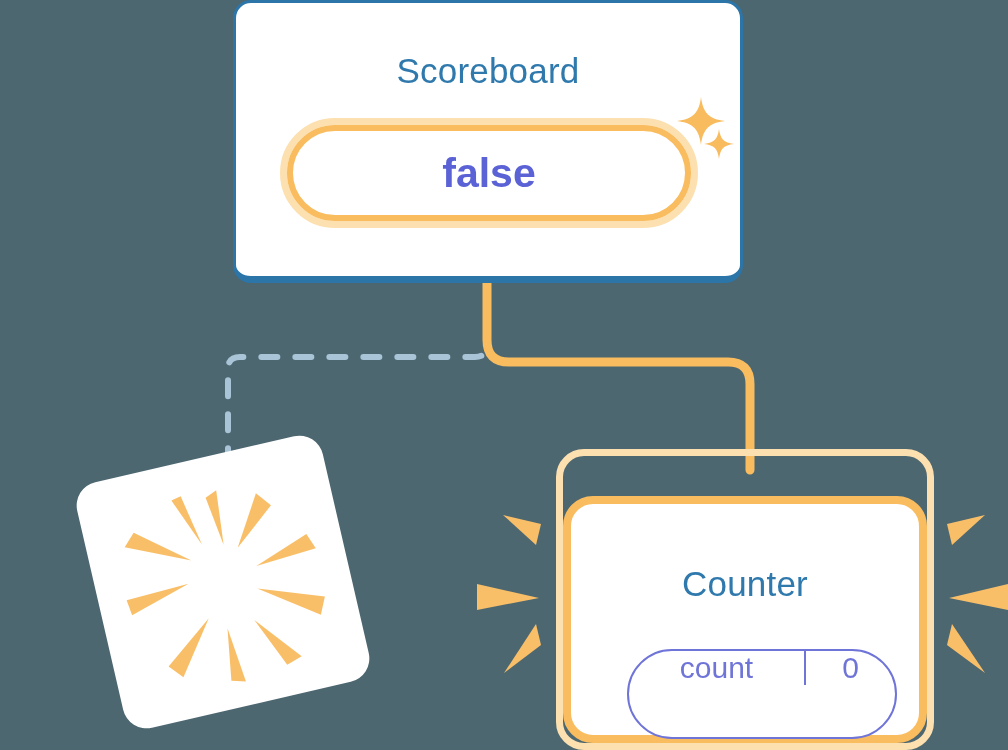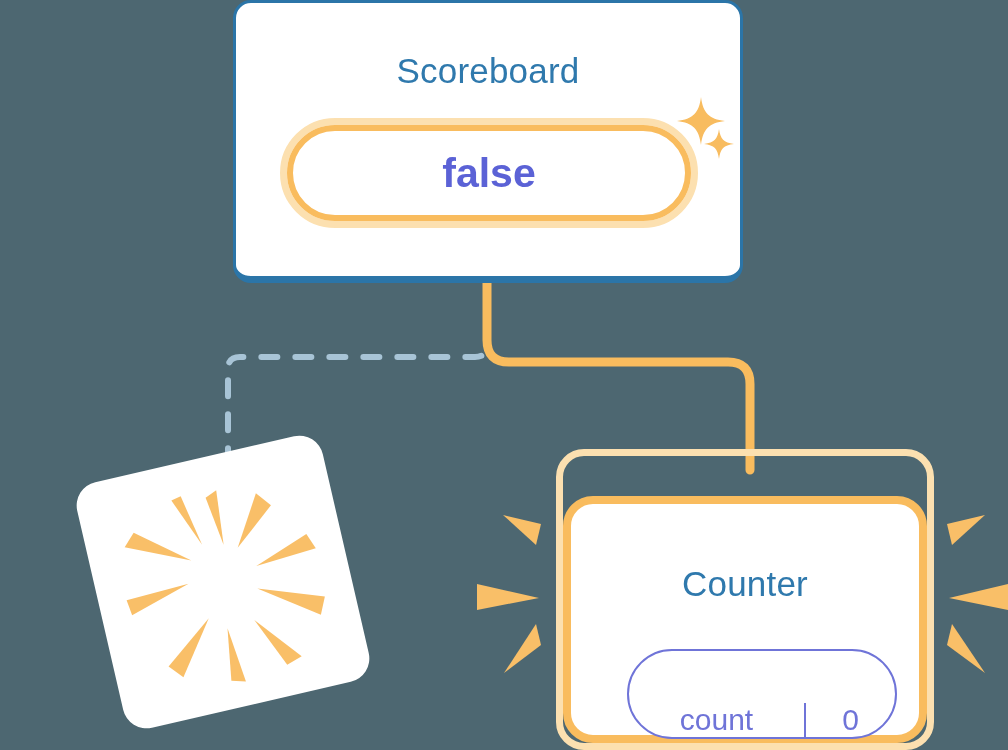--- a/index.html
+++ b/index.html
@@ -145,21 +145,21 @@
     position: absolute;
     left: 56px;
     top: 145px;
     width: 270px;
     height: 90px;
     border: 2px solid #6f74d8;
     border-radius: 45px;
     background: #ffffff;
     box-sizing: border-box;
     display: flex;
-    align-items: flex-end;
+    align-items: flex-start;
   }
   .chip-plain-key {
     flex: 0 0 175px;
     display: flex;
     align-items: center;
     justify-content: center;
     font-size: 30px;
     color: #6f74d8;
     border-right: 2px solid #6f74d8;
   }

